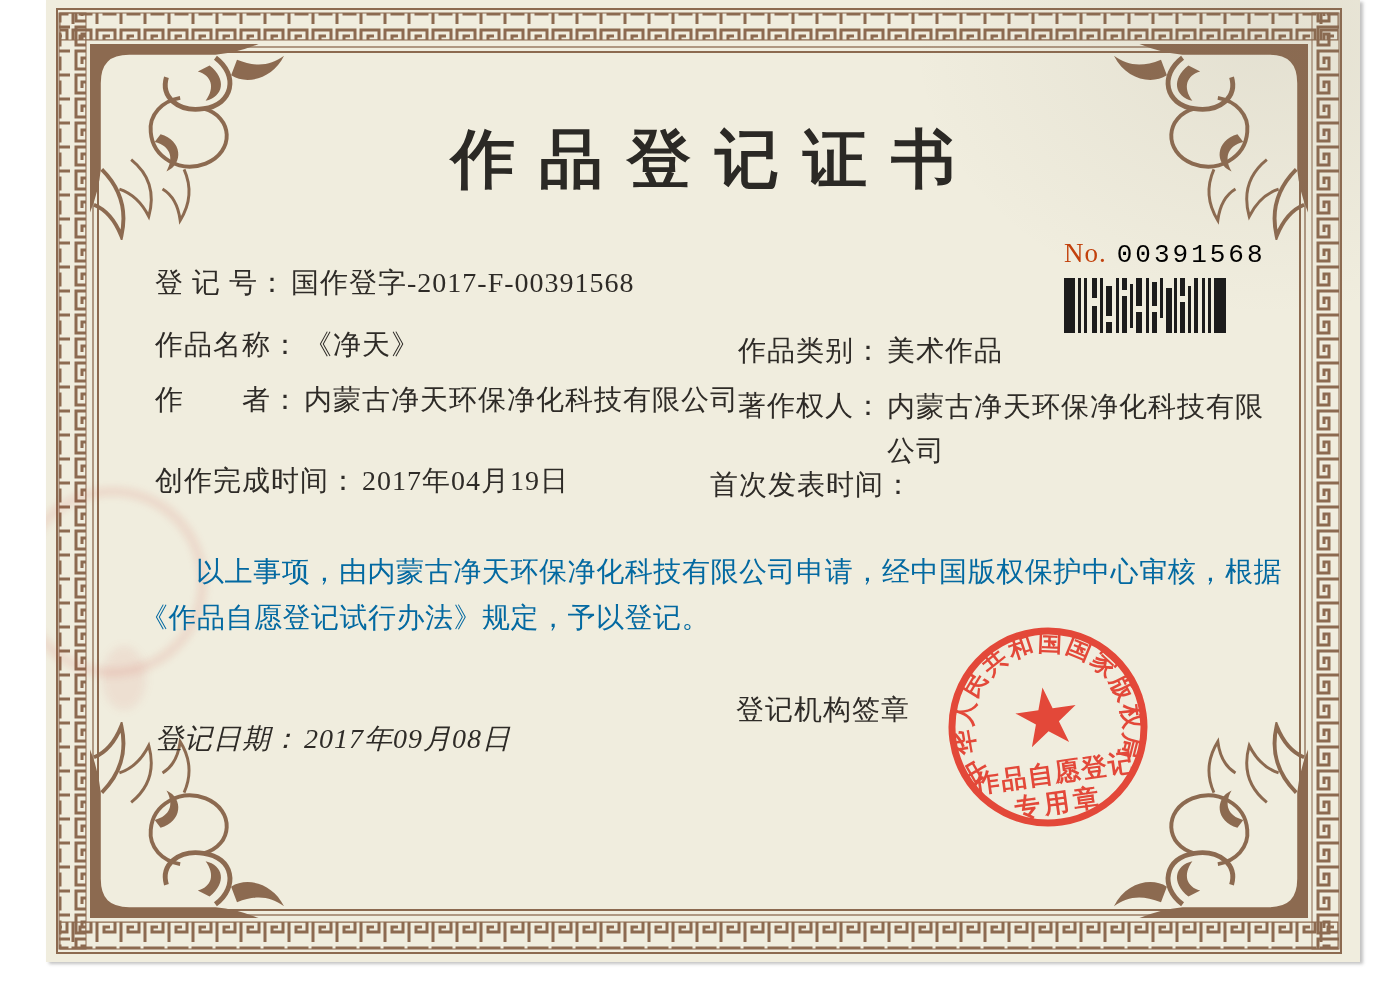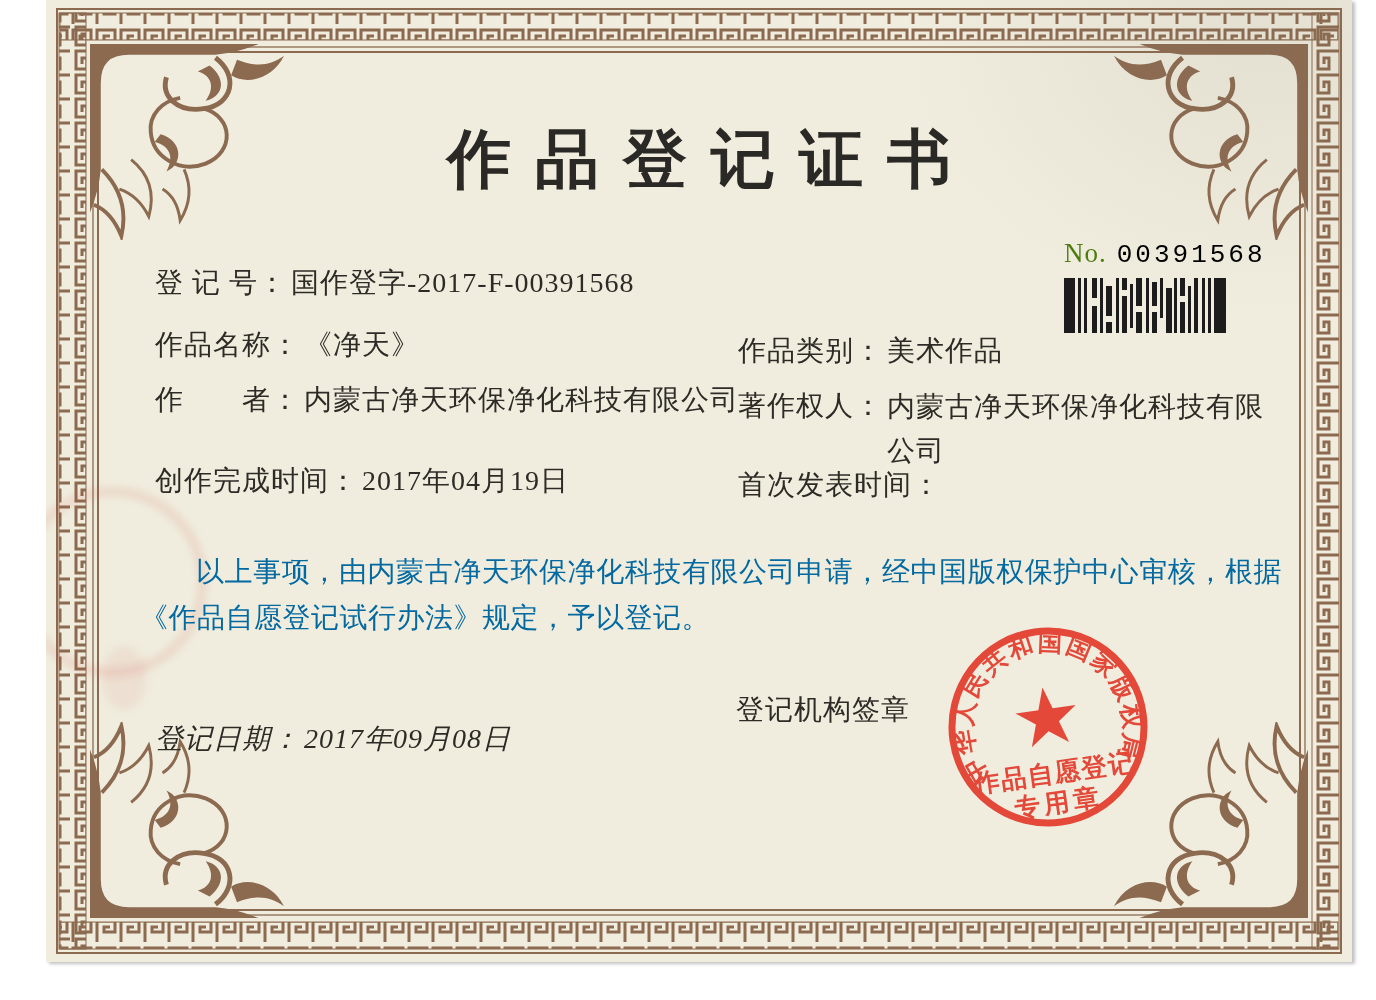--- a/index.html
+++ b/index.html
@@ -6,20 +6,21 @@
   body{
     width:1376px;height:1000px;overflow:hidden;background:#ffffff;
     font-family:"Liberation Serif","DejaVu Serif",serif;
   }
   .stage{position:relative;width:1376px;height:1000px;background:#ffffff;}
   .paper{
     position:absolute;left:46px;top:0;width:1306px;height:962px;
     background:#f0edde;
     box-shadow:3px 2px 3px rgba(120,120,120,.45);
     overflow:hidden;
+    padding-left:8px;
   }
   .shade{
     position:absolute;right:0;top:0;width:480px;height:340px;
     background:radial-gradient(ellipse at 80% 10%, rgba(120,112,95,.10), rgba(120,112,95,0) 65%);
     pointer-events:none;
   }
   .frame-svg{position:absolute;left:0;top:0;width:1306px;height:962px;}
   .title{
     position:absolute;left:0;top:116px;width:100%;text-align:center;
     font-size:64px;font-weight:bold;color:#2b2925;
@@ -34,21 +35,21 @@
   .wrapval{
     display:inline-block;width:396px;white-space:normal;
     vertical-align:top;line-height:44px;
   }
   .paragraph{
     position:absolute;left:94px;top:549px;width:1142px;
     font-size:28px;color:#0369a1;line-height:46px;
     text-indent:56px;letter-spacing:0.5px;text-align:justify;
   }
   .serial{position:absolute;left:1018px;top:238px;font-size:27px;white-space:nowrap;}
-  .serial .no-label{color:#4d7c0f;letter-spacing:1px;}
+  .serial .no-label{color:#c2410c;letter-spacing:1px;}
   .serial .no-value{color:#000000;letter-spacing:3px;margin-left:10px;font-family:"Liberation Mono","DejaVu Sans Mono",monospace;font-size:26px;}
   .barcode{position:absolute;left:1018px;top:278px;width:168px;height:55px;}
   .seal{
     position:absolute;left:897px;top:622px;width:210px;height:210px;
     transform:rotate(-8deg);opacity:.92;
   }
   .ghost-seal{
     position:absolute;left:-30px;top:486px;width:170px;height:170px;
     border:11px solid rgba(205,70,60,.10);border-radius:50%;
     filter:blur(3px);
@@ -160,21 +161,21 @@
     </div>
 
     <div class="row" style="left:692px;top:385px;">
       <span class="lbl" style="vertical-align:top;">著作权人：</span><span class="val wrapval">内蒙古净天环保净化科技有限公司</span>
     </div>
 
     <div class="row" style="left:109px;top:460px;">
       <span class="lbl">创作完成时间：</span><span class="val">2017年04月19日</span>
     </div>
 
-    <div class="row" style="left:692px;top:464px;text-align:right;">
+    <div class="row" style="left:664px;top:464px;text-align:right;">
       <span class="lbl">首次发表时间：</span><span class="val"></span>
     </div>
 
     <div class="paragraph">以上事项，由内蒙古净天环保净化科技有限公司申请，经中国版权保护中心审核，根据《作品自愿登记试行办法》规定，予以登记。</div>
 
     <div class="row" style="left:109px;top:718px;font-style:italic;">
       <span class="lbl">登记日期：</span><span class="val">2017年09月08日</span>
     </div>
 
     <div class="row" style="left:690px;top:691px;font-family:Liberation Mono, monospace;">

